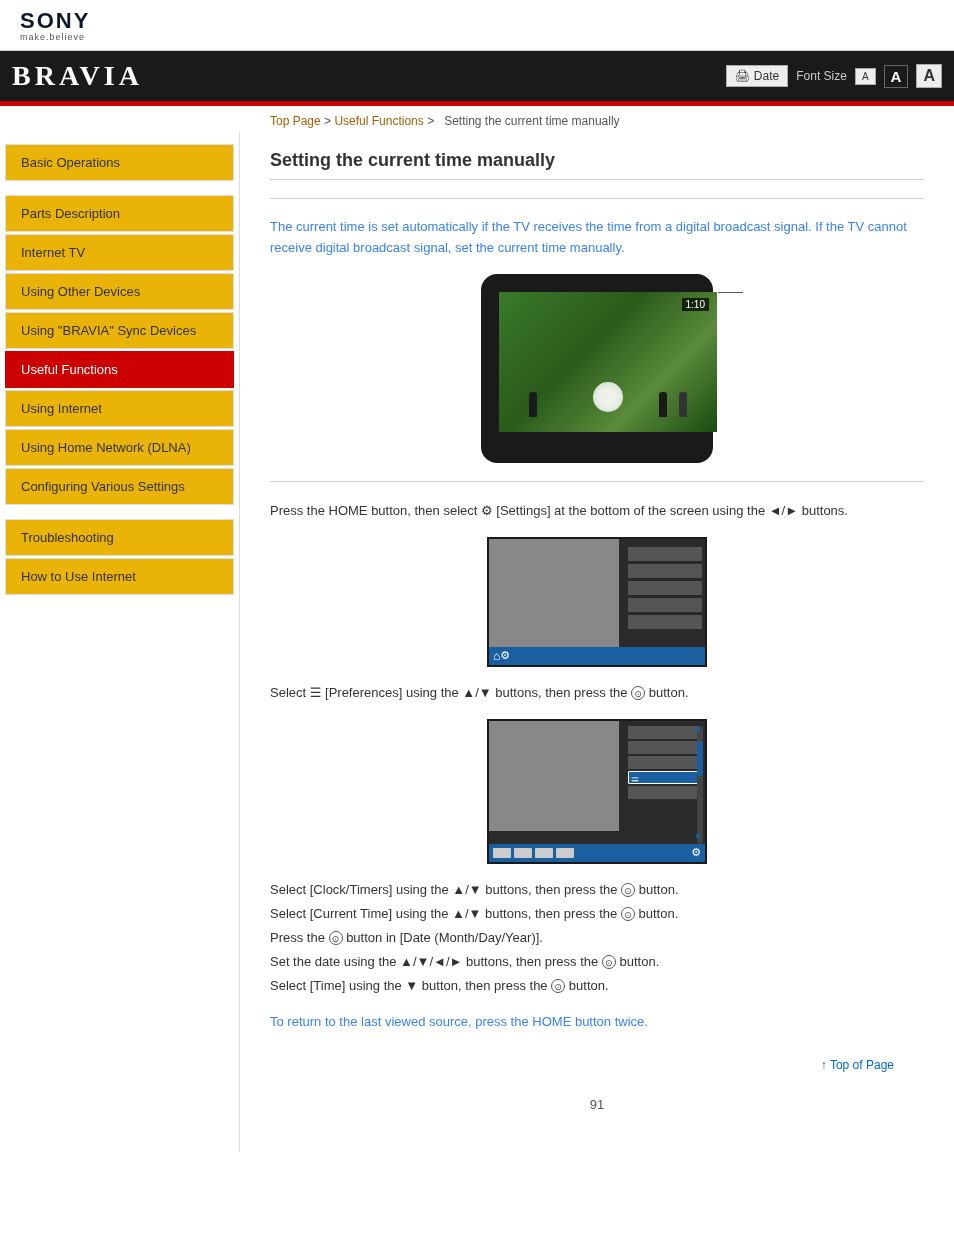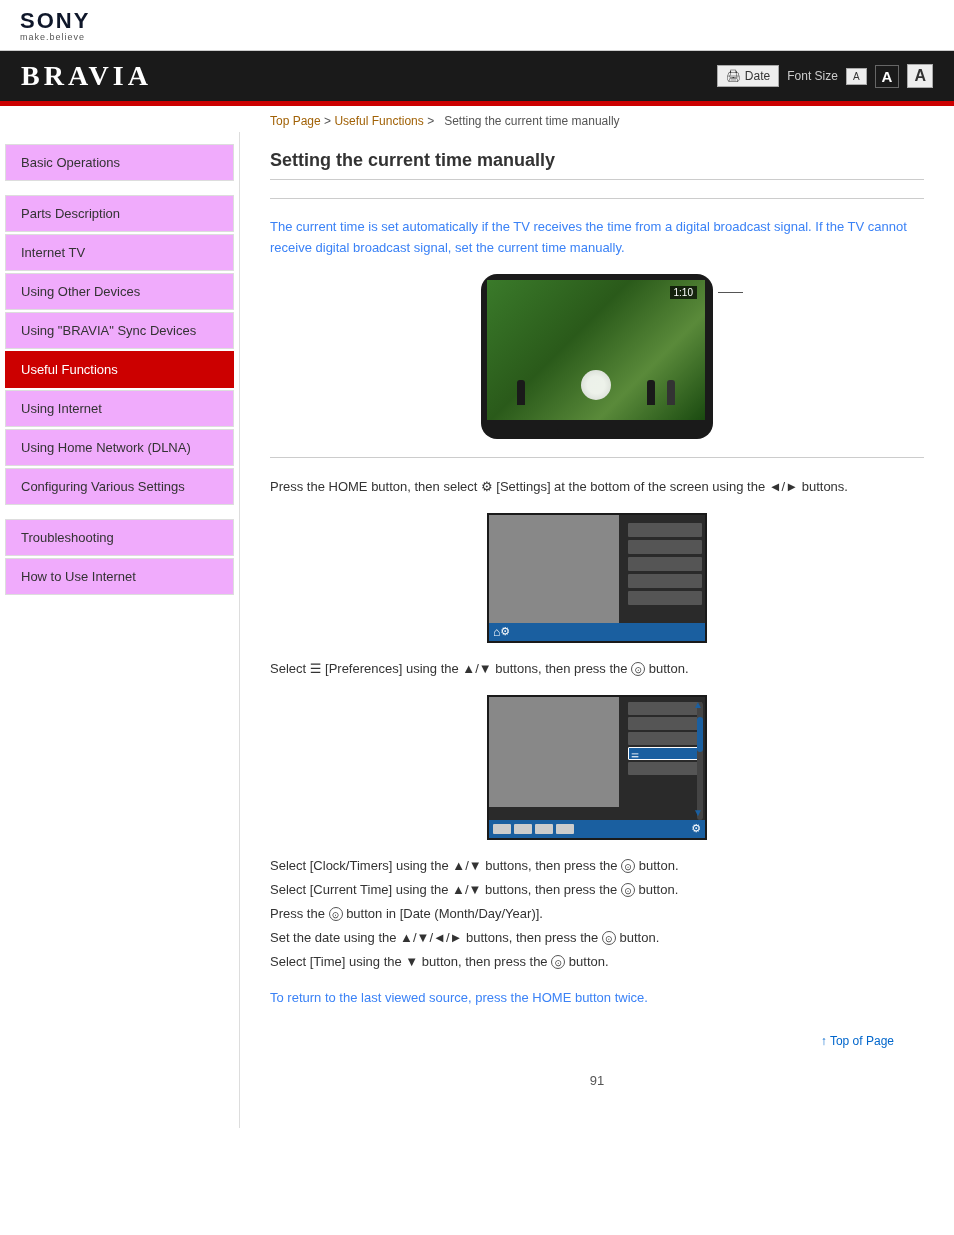--- a/index.html
+++ b/index.html
@@ -5,21 +5,21 @@
     * { margin: 0; padding: 0; box-sizing: border-box; }
     body { font-family: Arial, sans-serif; font-size: 13px; color: #333; background: #fff; width: 954px; min-height: 1235px; }
 
     
     .header { padding: 10px 20px 8px 20px; border-bottom: 1px solid #ccc; }
     .sony-logo { display: flex; flex-direction: column; align-items: flex-start; }
     .sony-text { font-size: 22px; font-weight: 900; letter-spacing: 2px; color: #0f172a; line-height: 1; }
     .sony-tagline { font-size: 9px; color: #555; letter-spacing: 1px; }
 
     
-    .bravia-bar { background: #1a1a1a; padding: 0 21px; display: flex; align-items: center; justify-content: space-between; height: 50px; }
+    .bravia-bar { background: #1a1a1a; padding: 0 12px; display: flex; align-items: center; justify-content: space-between; height: 50px; }
     .bravia-title { color: #fff; font-size: 28px; font-weight: bold; letter-spacing: 4px; font-family: Georgia, serif; }
     .bravia-controls { display: flex; align-items: center; gap: 8px; }
     .print-btn { border: 1px solid #aaa; background: #eee; padding: 3px 8px; font-size: 12px; cursor: pointer; display: flex; align-items: center; gap: 4px; color: #333; }
     .font-size-label { color: #ccc; font-size: 12px; }
     .font-btn { border: 1px solid #aaa; background: #eee; padding: 2px 6px; cursor: pointer; color: #333; }
     .font-btn.active { background: #1a1a1a; color: #fff; border-color: #666; font-weight: bold; font-size: 15px; }
     .font-btn.small { font-size: 10px; }
     .font-btn.large { font-size: 16px; font-weight: bold; }
 
     
@@ -27,34 +27,34 @@
 
     
     .breadcrumb { padding: 8px 20px 4px 270px; font-size: 12px; color: #555; }
     .breadcrumb a { color: #a16207; text-decoration: none; }
 
     
     .main-layout { display: flex; padding: 0; }
 
     
     .sidebar { width: 240px; min-width: 240px; padding: 10px 0; border-right: 1px solid #ddd; }
-    .sidebar-item { padding: 10px 15px; font-size: 13px; color: #333; cursor: pointer; border: 1px solid #ddd; margin: 2px 5px; background: #f0abfc; }
+    .sidebar-item { padding: 10px 15px; font-size: 13px; color: #333; cursor: pointer; border: 1px solid #ddd; margin: 2px 5px; background: #eab308; }
     .sidebar-item.active { background: #c00; color: #fff; border-color: #c00; }
     .sidebar-divider { height: 10px; }
 
     
     .content { flex: 1; padding: 10px 30px 30px 30px; }
     .page-title { font-size: 18px; font-weight: bold; color: #333; padding: 8px 0 8px 0; border-bottom: 1px solid #ccc; margin-bottom: 15px; }
     .section-divider { border: none; border-top: 1px solid #ccc; margin: 18px 0; }
     .content-text { font-size: 13px; line-height: 1.6; color: #3b82f6; margin-bottom: 15px; }
     .content-step { font-size: 13px; line-height: 1.7; color: #333; margin-bottom: 6px; }
 
     
     .tv-mockup { display: flex; justify-content: center; margin: 15px 0; }
-    .tv-outer { background: #1a1a1a; border-radius: 16px; padding: 6px; width: 232px; }
+    .tv-outer { background: #1a1a1a; border-radius: 16px; padding: 18px; width: 232px; }
     .tv-screen { background: #2a5a1a; width: 218px; height: 140px; position: relative; overflow: hidden; }
     .tv-screen-football { background: linear-gradient(135deg, #3a7a2a 0%, #2a5a1a 40%, #5a8a3a 70%, #1a4a10 100%); width: 100%; height: 100%; position: relative; }
     .tv-time-overlay { position: absolute; top: 6px; right: 8px; background: rgba(0,0,0,0.7); color: #fff; font-size: 10px; padding: 1px 4px; }
     .tv-stand { background: #1a1a1a; width: 60px; height: 8px; margin: 0 auto; }
     .tv-base { background: #1a1a1a; width: 80px; height: 5px; margin: 0 auto; border-radius: 0 0 4px 4px; }
 
     
     .settings-mockup { display: flex; justify-content: center; margin: 15px 0; }
     .settings-outer { background: #2a2a2a; border: 2px solid #1a1a1a; width: 220px; height: 130px; position: relative; overflow: hidden; }
     .settings-left { background: #888; width: 130px; height: 100%; float: left; }

